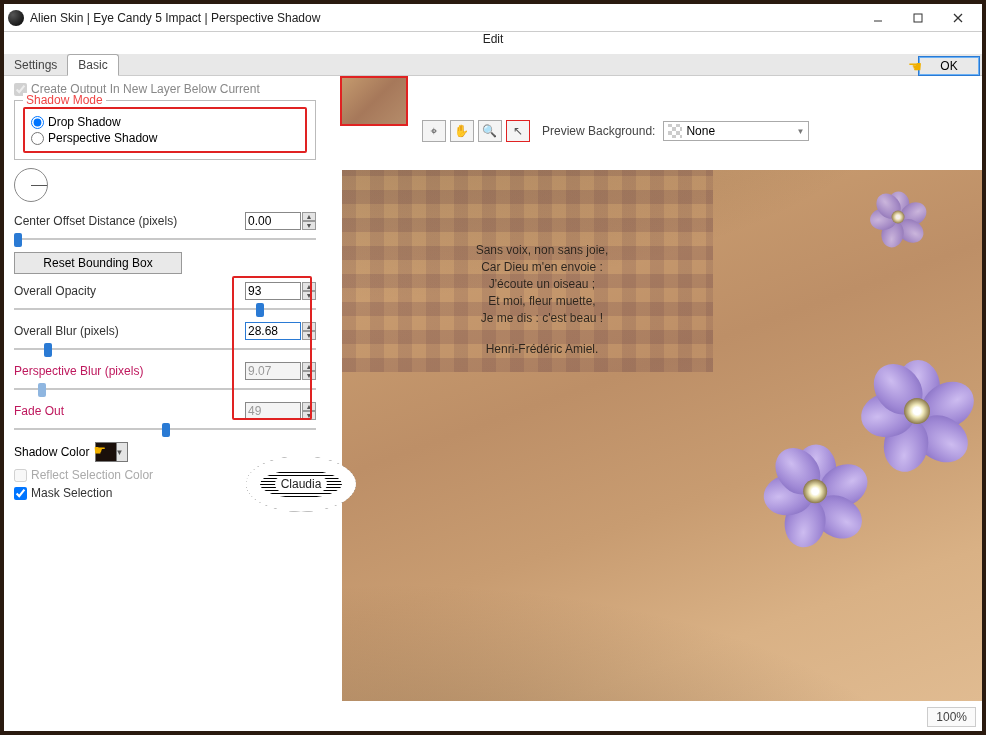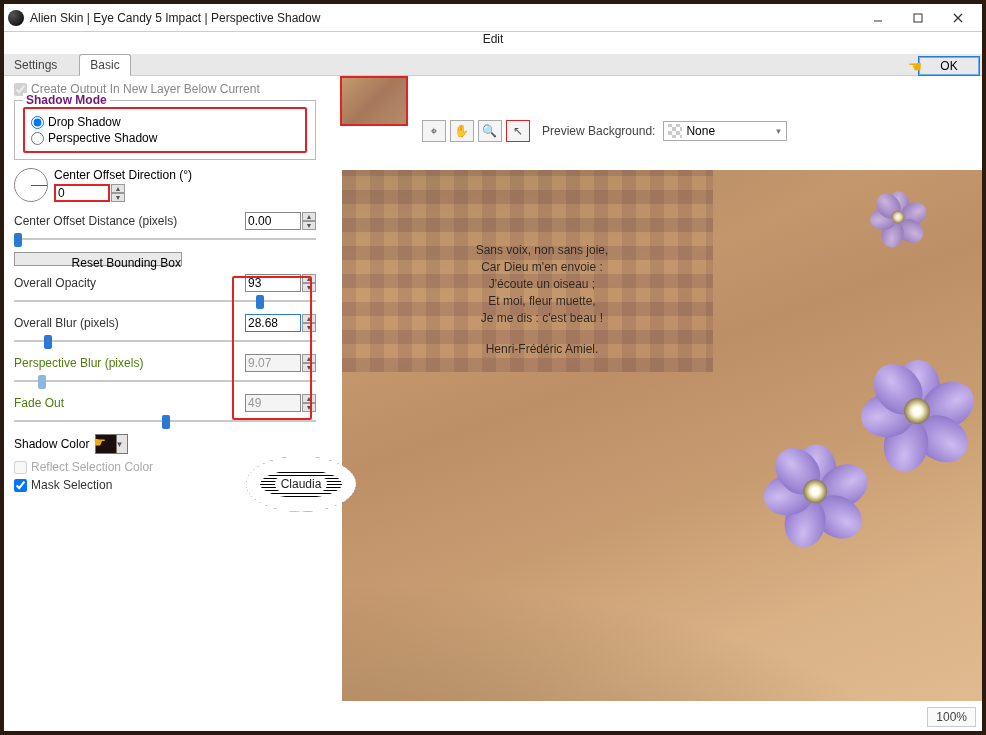--- a/index.html
+++ b/index.html
@@ -6,65 +6,65 @@
 body { margin: 0; padding: 0; background: #fff; border: 4px solid #2a1a0f; width: 986px; height: 735px; overflow: hidden; position: relative; }
 .titlebar { height: 28px; display: flex; align-items: center; padding: 0 4px; border-bottom: 1px solid #ccc; }
 .titlebar .appicon { width: 16px; height: 16px; background: radial-gradient(circle at 30% 30%, #555, #000); border-radius: 50%; margin-right: 6px; }
 .titlebar .title { flex: 1; color: #222; }
 .winbtns { display: flex; }
 .winbtn { width: 40px; height: 24px; display: flex; align-items: center; justify-content: center; color: #333; }
 .winbtn svg { width: 10px; height: 10px; }
 .menubar { height: 22px; display: flex; align-items: center; padding: 0 6px; gap: 16px; color: #222; flex-direction: column; }
 .menubar span { cursor: default; }
 .hand { display:inline-block; margin-left:-2px; color:#f0b000; font-size:16px; transform: scaleX(-1); }
-.tabstrip { height: 22px; display: flex; align-items: flex-end; background: #e8e8e8; border-bottom: 1px solid #ccc; position: relative; gap: 12px; }
+.tabstrip { height: 22px; display: flex; align-items: flex-end; background: #e8e8e8; border-bottom: 1px solid #ccc; position: relative; }
 .tab { padding: 3px 10px 3px 10px; background: #e8e8e8; color: #444; cursor: default; }
 .tab.active { background: #fff; border: 1px solid #aaa; border-bottom: 1px solid #fff; border-radius: 3px 3px 0 0; position: relative; top: 1px; }
 .okcancel { position: absolute; right: 2px; top: 0; display: flex; flex-direction: column; gap: 2px; padding-top:2px; }
 .okwrap { position: relative; display:flex; align-items:center; }
 .handok { color:#f0b000; font-size:16px; margin-right:-4px; transform: scaleX(-1); z-index:2; }
 .btn { width: 62px; height: 20px; background: #e9e9e9; border: 1px solid #999; text-align: center; line-height: 18px; }
 .btn.ok { border: 1px solid #2a7ad4; box-shadow: 0 0 0 1px #6ab0f5 inset; }
 .main { display: flex; height: calc(100% - 28px - 22px - 22px); gap: 12px; }
 .leftpanel { width: 322px; padding: 6px 10px 6px 10px; position: relative; }
 .chk { display: flex; align-items: center; gap: 4px; margin-bottom: 4px; color: #888; }
 .chk input { margin:0; }
 .groupbox { border: 1px solid #bbb; padding: 8px 10px; margin-bottom: 8px; position: relative; }
-.groupbox .legend { position: absolute; top: -8px; left: 8px; background: #fff; padding: 0 3px; color: #701a75; font-weight: bold; }
+.groupbox .legend { position: absolute; top: -8px; left: 8px; background: #fff; padding: 0 3px; color: #ef4444; }
 .redbox { border: 2px solid #e02222; border-radius: 2px; }
 .radio-row { display: flex; align-items: center; gap: 4px; margin: 2px 0; }
 .radio-row input { margin:0; }
 .dial-row { display: flex; align-items: center; gap: 6px; margin-bottom: 10px; }
 .dial { width: 34px; height: 34px; border: 1px solid #888; border-radius: 50%; position: relative; }
 .dial::after { content:""; position:absolute; top:50%; left:50%; width:16px; height:1px; background:#555; transform-origin:left center; transform: rotate(0deg); }
 .dial-lbl-col { display:flex; flex-direction:column; gap:2px; }
 .spin { display:flex; align-items:center; }
 .spin input { width: 56px; height:18px; border:1px solid #888; padding:0 2px; font-size:12px; }
 .spin.red input { border:2px solid #e02222; }
 .spinbtns { display:flex; flex-direction:column; margin-left:1px; }
 .spinbtns div { width:14px; height:9px; background:#e4e4e4; border:1px solid #999; font-size:7px; line-height:7px; text-align:center; color:#555;}
 .ctrl-row { display:flex; align-items:center; justify-content:space-between; margin: 6px 0 2px 0; }
 .ctrl-label { color:#333; }
-.ctrl-label.dis { color:#4d7c0f; }
+.ctrl-label.dis { color:#be185d; }
 .slider { position: relative; height: 14px; margin: 2px 0 6px 0; }
 .slider .track { position:absolute; top:6px; left:0; right:0; height:2px; background:#c8c8c8; }
 .slider .thumb { position:absolute; top:1px; width:8px; height:14px; background:#2a7ad4; border-radius:2px; }
-.resetbtn { width:168px; height:14px; background:#e9e9e9; border:1px solid #999; text-align:right; line-height:20px; margin: 4px 0 8px 0;}
+.resetbtn { width:168px; height:22px; background:#e9e9e9; border:1px solid #999; text-align:center; line-height:20px; margin: 4px 0 8px 0;}
 .valuecluster { position:absolute; right:14px; top:200px; width:80px; height:144px; border:2px solid #e02222; border-radius:2px; pointer-events:none; }
 .colorlabel-row { display:flex; align-items:center; gap:6px; margin-top:6px;}
 .colorwell { width:22px; height:20px; background:#1a0f0a; border:1px solid #777; position:relative;}
 .colordd { width:16px; height:20px; background:#e4e4e4; border:1px solid #777; border-left:none; display:flex; align-items:center; justify-content:center; font-size:8px; color:#555;}
 .handcolor { color:#f0b000; font-size:14px; margin-left:-24px; margin-right:6px; z-index:2; }
 .rightpanel { flex:1; position:relative; background:#fff; }
 .thumbzone { position:absolute; left:2px; top:0; width:68px; height:50px; border:2px solid #e02222; background: linear-gradient(135deg,#c49a6e,#a6785a,#b58c6a); }
 .toolbar { position:absolute; left:84px; top:44px; display:flex; align-items:center; gap:4px; }
 .tbtn { width:24px; height:22px; border:1px solid #aaa; background:#f4f4f4; display:flex; align-items:center; justify-content:center; color:#555; font-size:12px;}
 .tbtn.sel { border:1px solid #e02222; }
 .pbglabel { margin-left:8px; color:#444; }
-.pbgsel { display:flex; align-items:center; border:1px solid #aaa; height:20px; background:#fff; padding:0 4px; gap:4px; margin-left:4px; width:124px;}
+.pbgsel { display:flex; align-items:center; border:1px solid #aaa; height:20px; background:#fff; padding:0 4px; gap:4px; margin-left:4px; width:146px;}
 .pbgsel .sw { width:14px; height:14px; background: repeating-conic-gradient(#ccc 0 25%, #fff 0 50%) 0/8px 8px;}
 .preview { position:absolute; left:4px; top:94px; right:0; bottom:30px; overflow:hidden; background: linear-gradient(160deg,#d7ad7d 0%, #c79a6e 20%, #bd8f67 40%, #c89c71 60%, #d9b185 80%, #e0bb91 100%); }
 .wave1 { position:absolute; left:-40px; top:-30px; width:140%; height:60%; background: radial-gradient(ellipse 900px 340px at 10% -20%, rgba(80,50,30,0.38), transparent 60%); transform: rotate(-3deg);}
 .wave2 { position:absolute; left:-40px; bottom:-40px; width:140%; height:70%; background: radial-gradient(ellipse 900px 380px at 20% 120%, rgba(90,60,35,0.42), transparent 55%); transform: rotate(4deg);}
 .mosaic { position:absolute; left:0; top:0; width:58%; height:38%; background:
   repeating-linear-gradient(0deg, rgba(120,90,160,0.18) 0 14px, rgba(200,160,120,0.0) 14px 28px),
   repeating-linear-gradient(90deg, rgba(120,90,160,0.14) 0 14px, rgba(200,160,120,0.0) 14px 28px);
   mix-blend-mode: multiply; }
 .poem { position:absolute; left:70px; top:72px; width:260px; text-align:center; color:#2d241c; font-family: Georgia, "Times New Roman", serif; font-size:12px; line-height:17px; text-shadow: 0 0 1px rgba(255,220,180,0.3);}
 .poem .stanza { margin-bottom: 14px; }
@@ -152,30 +152,20 @@
         </label>
         <label class="radio-row">
           <input type="radio" name="sm" style="">
           <span>Perspective Shadow</span>
         </label>
       </div>
     </div>
 
     <div class="dial-row">
       <div class="dial"></div>
-      <div class="dial-lbl-col">
-        <span>Center Offset Direction (°)</span>
-        <div class="spin red">
-          <input value="0" style="">
-          <div class="spinbtns">
-              <div>▲</div>
-              <div>▼</div>
-            </div>
-        </div>
-      </div>
     </div>
 
     <div class="ctrl-row">
       <span class="ctrl-label">Center Offset Distance (pixels)</span>
       <div class="spin">
         <input value="0.00" style="">
         <div class="spinbtns">
             <div>▲</div>
             <div>▼</div>
           </div>

